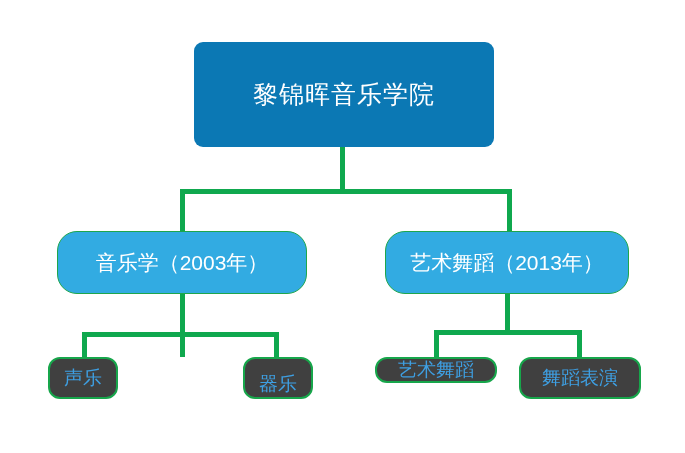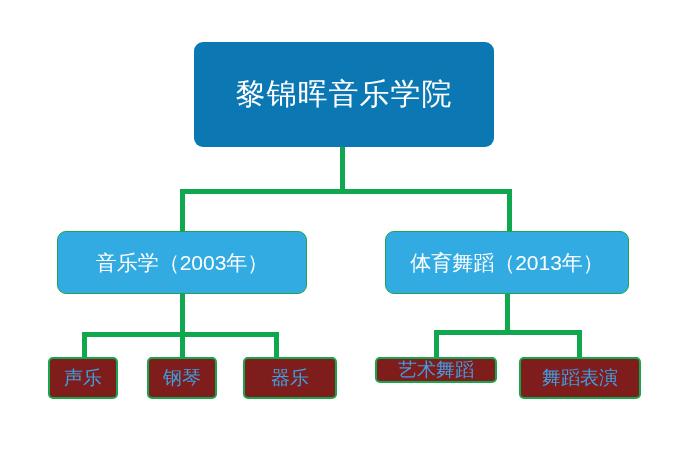--- a/index.html
+++ b/index.html
@@ -32,37 +32,37 @@
     align-items: center;
     justify-content: center;
     text-align: center;
     white-space: nowrap;
   }
 
   .node-root {
     background: #0B78B4;
     color: #ffffff;
     border-radius: 9px;
-    font-size: 30px;
+    font-size: 25px;
     letter-spacing: 1px;
   }
 
   .node-branch {
     background: #32ABE2;
     color: #ffffff;
     border: 1.5px solid #1FA64C;
-    border-radius: 9px;
+    border-radius: 20px;
     font-size: 21px;
   }
 
   .node-leaf {
-    background: #7f1d1d;
+    background: #404040;
     color: #3E9FE2;
     border: 2px solid #17A64B;
-    border-radius: 5px;
+    border-radius: 12px;
     font-size: 19px;
   }
 </style>
 </head>
 <body>
 
 <div id="canvas">
 
   <div class="node node-root" style="left:194px; top:42px; width:300px; height:105px;">
     <span>黎锦晖音乐学院</span>
@@ -71,42 +71,39 @@
   <div class="conn" style="left:340px; top:147px; width:5px; height:45px;"></div>
   <div class="conn" style="left:180px; top:189px; width:332px; height:5px;"></div>
   <div class="conn" style="left:180px; top:189px; width:5px; height:44px;"></div>
   <div class="conn" style="left:507px; top:189px; width:5px; height:44px;"></div>
 
   <div class="node node-branch" style="left:57px; top:231px; width:250px; height:63px;">
     <span>音乐学（2003年）</span>
   </div>
 
   <div class="node node-branch" style="left:385px; top:231px; width:244px; height:63px;">
-    <span>体育舞蹈（2013年）</span>
+    <span>艺术舞蹈（2013年）</span>
   </div>
 
   <div class="conn" style="left:180px; top:294px; width:5px; height:63px;"></div>
   <div class="conn" style="left:82px; top:332px; width:197px; height:5px;"></div>
   <div class="conn" style="left:82px; top:332px; width:5px; height:25px;"></div>
   <div class="conn" style="left:274px; top:332px; width:5px; height:25px;"></div>
 
   <div class="conn" style="left:505px; top:294px; width:5px; height:38px;"></div>
   <div class="conn" style="left:434px; top:330px; width:148px; height:5px;"></div>
   <div class="conn" style="left:434px; top:330px; width:5px; height:27px;"></div>
   <div class="conn" style="left:577px; top:330px; width:5px; height:27px;"></div>
 
   <div class="node node-leaf" style="left:48px; top:357px; width:70px; height:42px;">
     <span>声乐</span>
   </div>
 
-  <div class="node node-leaf" style="left:147px; top:357px; width:70px; height:42px;">
-    <span>钢琴</span>
-  </div>
 
-  <div class="node node-leaf" style="left:243px; top:357px; width:94px; height:42px;">
+  <div class="node node-leaf" style="left:243px; top:357px; width:70px; height:42px;align-items:flex-end;">
     <span>器乐</span>
   </div>
 
   <div class="node node-leaf" style="left:375px; top:357px; width:122px; height:26px;">
     <span>艺术舞蹈</span>
   </div>
 
   <div class="node node-leaf" style="left:519px; top:357px; width:122px; height:42px;">
     <span>舞蹈表演</span>
   </div>

